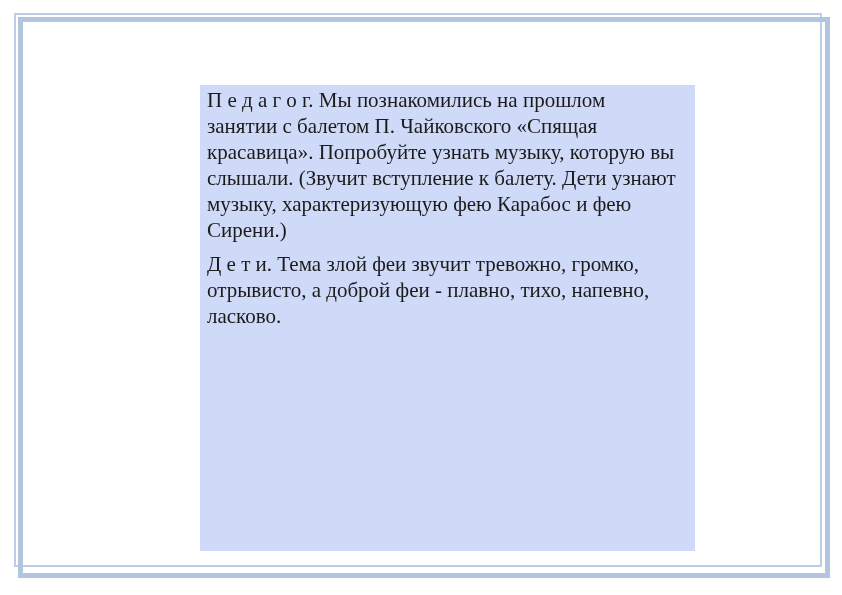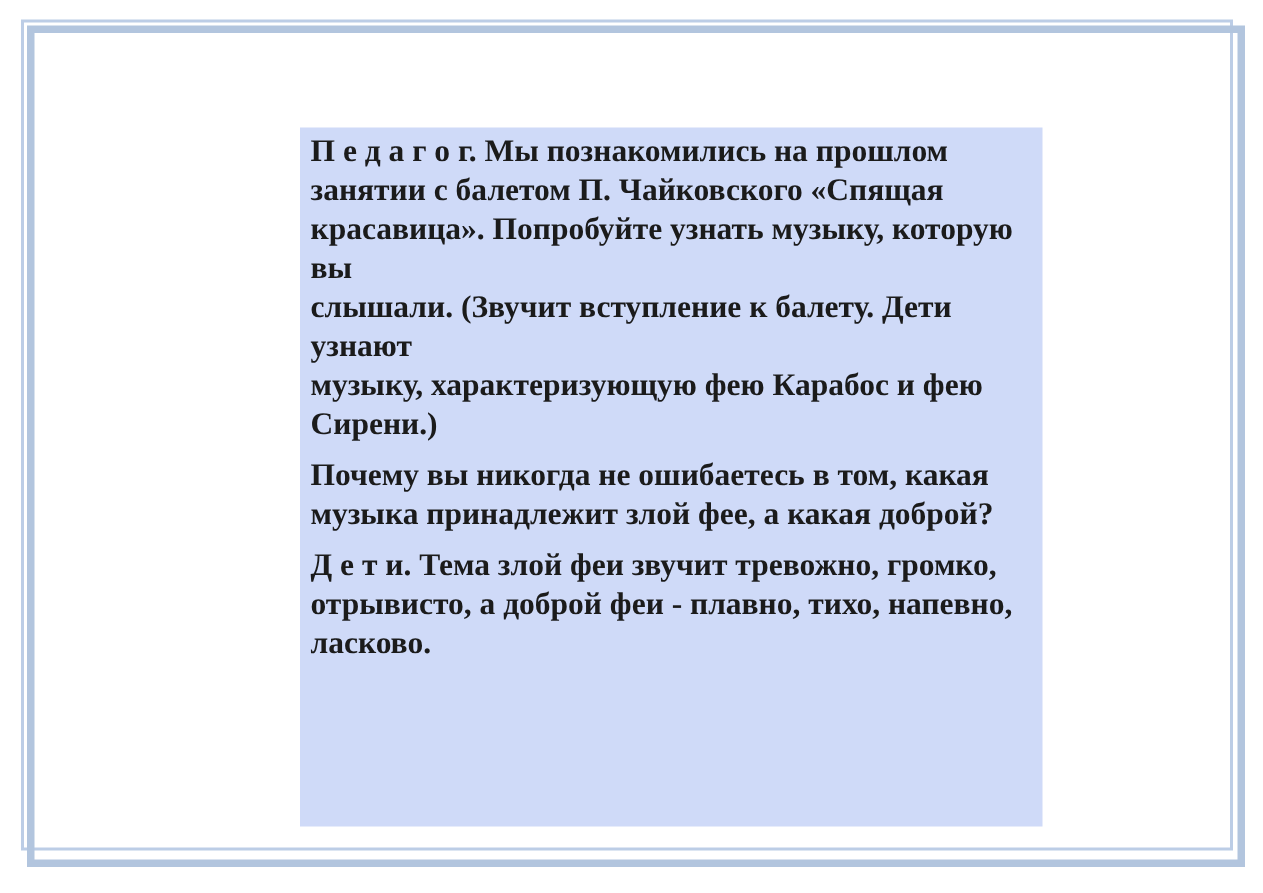--- a/index.html
+++ b/index.html
@@ -40,21 +40,20 @@
     left: 200px;
     top: 85px;
     width: 495px;
     height: 466px;
     box-sizing: border-box;
     padding: 2px 3px 0 7px;
     background: #cfdaf8;
     color: #1b1b1b;
     font-size: 21px;
     line-height: 26px;
-    font-weight: bold;
   }
   .para {
     white-space: pre-line;
     margin: 0 0 8px 0;
   }
   .para:last-child {
     margin-bottom: 0;
   }
 </style>
 </head>
@@ -63,19 +62,17 @@
 <div class="slide" style="background: rgb(255, 255, 255);">
   <div class="frame-thin" style="border-color: rgb(188, 205, 230);"></div>
   <div class="frame-thick" style="border-color: rgb(178, 197, 222);"></div>
   <div class="textbox" style="background: rgb(207, 218, 248); color: rgb(27, 27, 27);">
       <div class="para">П е д а г о г. Мы познакомились на прошлом
 занятии с балетом П. Чайковского «Спящая
 красавица». Попробуйте узнать музыку, которую вы
 слышали. (Звучит вступление к балету. Дети узнают
 музыку, характеризующую фею Карабос и фею
 Сирени.)</div>
-      <div class="para">Почему вы никогда не ошибаетесь в том, какая
-музыка принадлежит злой фее, а какая доброй?</div>
       <div class="para">Д е т и. Тема злой феи звучит тревожно, громко,
 отрывисто, а доброй феи - плавно, тихо, напевно,
 ласково.</div>
     </div>
 </div>
 
 </body></html>

